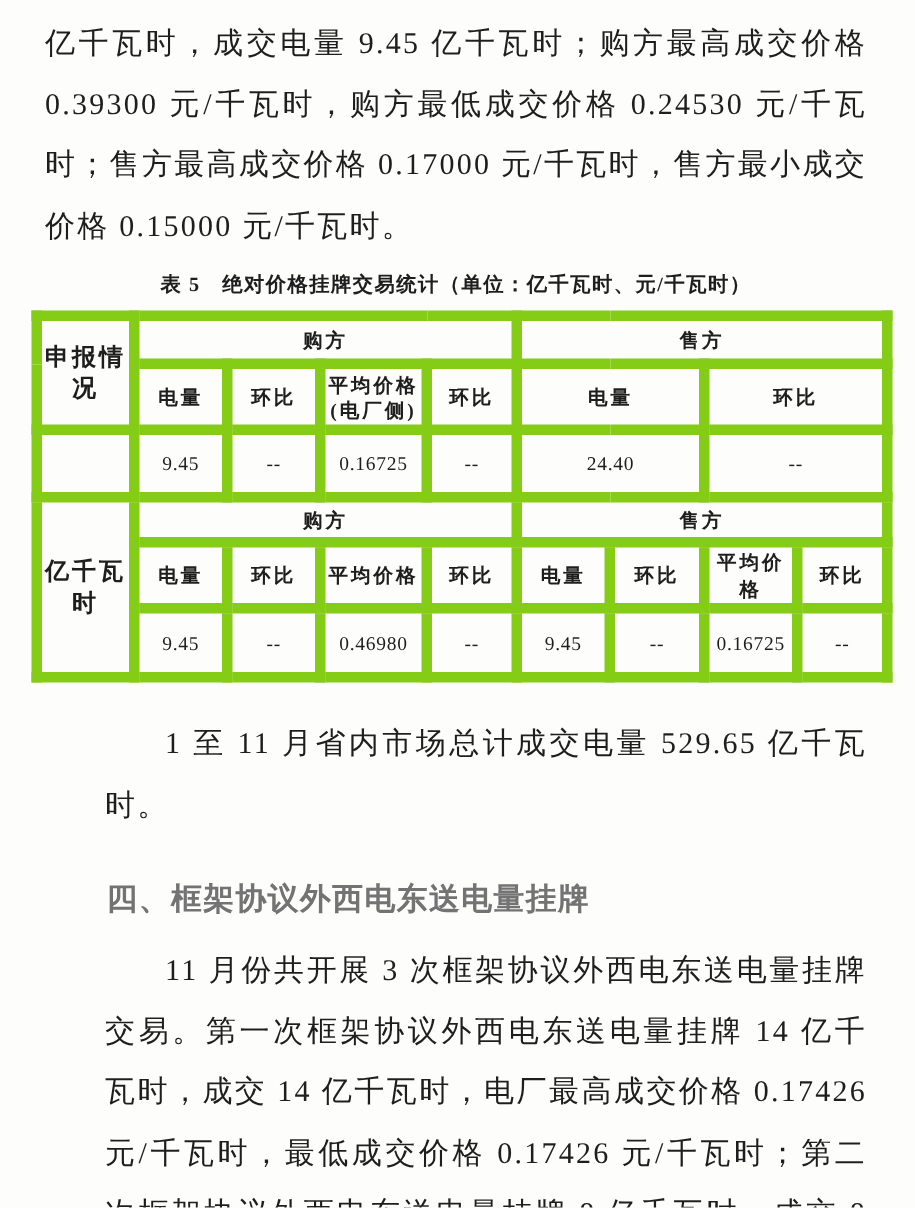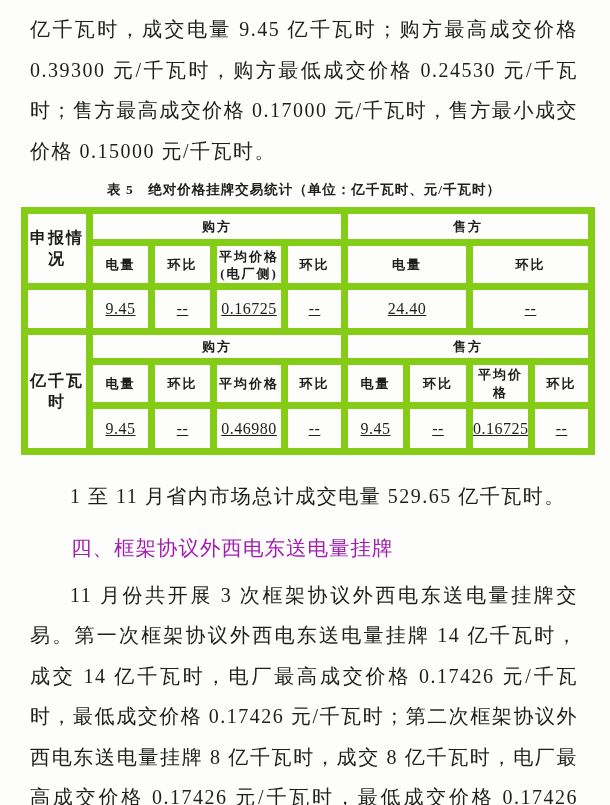--- a/index.html
+++ b/index.html
@@ -15,21 +15,21 @@
     color: #1e1e1e;
     font-family: "Liberation Serif", "DejaVu Serif", serif;
   }
   .body-text {
     font-size: 20px;
     line-height: 40.5px;
     letter-spacing: 1.5px;
     text-align: justify;
     text-justify: inter-character;
   }
-  .indent { text-indent: 2em; }
+  .indent { text-indent: 2em; margin-left: 40px; }
   .caption {
     margin-top: 7px;
     text-align: center;
     font-size: 13.5px;
     font-weight: bold;
     letter-spacing: 1px;
     line-height: 24px;
   }
   table.stats {
     margin-top: 5px;
@@ -56,36 +56,35 @@
     font-weight: bold;
     font-size: 13px;
     letter-spacing: 2px;
   }
   td.label {
     font-weight: bold;
     font-size: 16px;
     letter-spacing: 2px;
   }
   td.val {
-    font-size: 16px;
+    font-size: 13px;
     letter-spacing: 0.5px;
     font-weight: normal;
-    text-decoration: underline;
   }
   td .line { display: block; line-height: 17px; }
   .para-total { margin-top: 21px; }
   .section-heading {
-    margin-top: 11px;
+    margin-top: 23px;
     font-family: "Liberation Sans", "DejaVu Sans", sans-serif;
     font-size: 20.5px;
-    font-weight: normal;
+    font-weight: bold;
     letter-spacing: 1px;
     line-height: 40px;
     text-indent: 2em;
-    color: #a21caf;
+    color: #737373;
   }
   .para-framework { margin-top: 7px; }
 </style>
 </head>
 <body>
 
 <div class="page">
 
   <p class="body-text">亿千瓦时，成交电量 9.45 亿千瓦时；购方最高成交价格 0.39300 元/千瓦时，购方最低成交价格 0.24530 元/千瓦时；售方最高成交价格 0.17000 元/千瓦时，售方最小成交价格 0.15000 元/千瓦时。</p>
 

